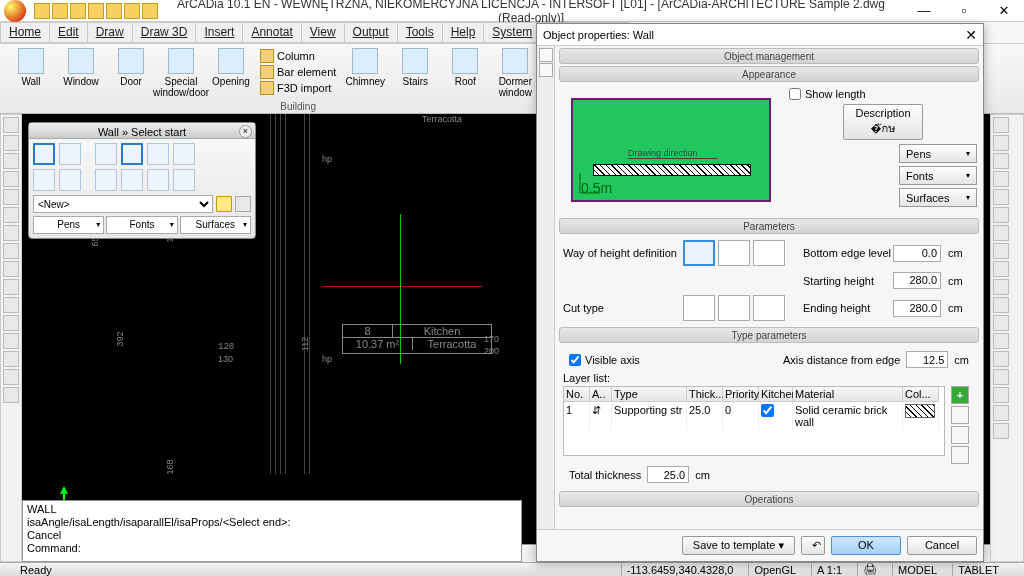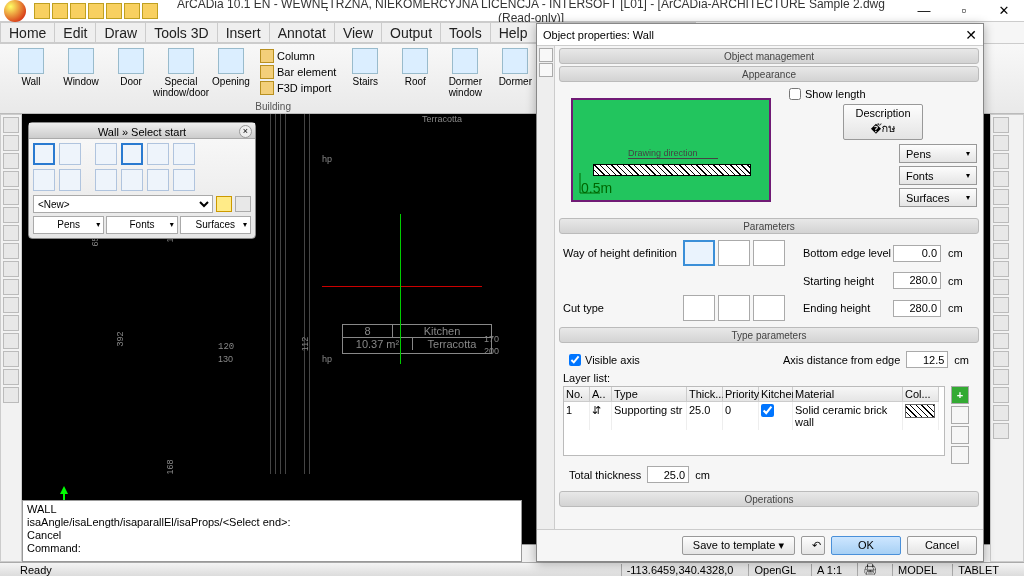--- a/index.html
+++ b/index.html
@@ -7,21 +7,21 @@
 
 .titlebar { height: 22px; background: #fff; display: flex; align-items: center; border-bottom: 1px solid #ccc; }
 .titlebar .logo { width: 22px; height: 22px; background: radial-gradient(circle at 30% 30%, #ff6, #c00); border-radius: 50%; margin: 0 4px; }
 .titlebar .qat { display: flex; gap: 2px; margin-left: 4px; }
 .titlebar .qat span { width: 16px; height: 16px; background: #f8d060; border: 1px solid #c0a020; }
 .titlebar .title { flex: 1; text-align: center; color: #333; font-size: 12px; }
 .titlebar .winbtns { display: flex; }
 .titlebar .winbtns div { width: 40px; height: 22px; display: flex; align-items: center; justify-content: center; font-size: 13px; }
 
 .menutabs { height: 22px; background: #f6f6f6; border-bottom: 1px solid #ccc; display: flex; }
-.menutabs div { padding: 2px 8px; border: 1px solid #ccc; background: #efefef; margin-right: -1px; font-size: 14px; color: #222; }
+.menutabs div { padding: 2px 8px; border: 1px solid #ccc; background: #efefef; margin-right: -1px; font-size: 12px; color: #222; text-decoration: underline; }
 .menutabs div.active { background: #fff; border-bottom-color: #fff; }
 
 .ribbon { height: 70px; background: linear-gradient(#f8f8f8,#e9e9e9); border-bottom: 1px solid #bbb; display: flex; align-items: stretch; }
 .ribbon .group { border-right: 1px solid #ccc; padding: 2px 6px 1px; display: flex; flex-direction: column; }
 .ribbon .grouplabel { text-align: center; font-size: 10px; color: #555; margin-top: auto; }
 .ribbon .bigbtn { display: flex; flex-direction: column; align-items: center; width: 50px; padding-top: 2px; }
 .ribbon .bigbtn .ic { width: 26px; height: 26px; background: #dbeeff; border: 1px solid #9bc; }
 .ribbon .bigbtn span { font-size: 10px; text-align: center; line-height: 11px; margin-top: 2px; }
 .ribbon .row { display: flex; }
 .ribbon .smallbtn { display: flex; align-items: center; gap: 3px; padding: 1px 2px; }
@@ -126,21 +126,21 @@
     <div>—</div>
     <div>▫</div>
     <div class="close">✕</div>
   </div>
 </div>
 
 <div class="menutabs">
   <div>Home</div>
   <div>Edit</div>
   <div>Draw</div>
-  <div>Tools 3D</div>
+  <div>Draw 3D</div>
   <div>Insert</div>
   <div>Annotat</div>
   <div>View</div>
   <div>Output</div>
   <div>Tools</div>
   <div>Help</div>
   <div>System</div>
   <div class="active">Architect</div>
   <div>L</div>
 </div>
@@ -175,20 +175,24 @@
           </div>
       <div class="smallbtn">
             <div class="ic"></div>
             <span>Bar element</span>
           </div>
       <div class="smallbtn">
             <div class="ic"></div>
             <span>F3D import</span>
           </div>
     </div>
+    <div class="bigbtn">
+          <div class="ic"></div>
+          <span>Chimney</span>
+        </div>
     <div class="bigbtn">
           <div class="ic"></div>
           <span>Stairs</span>
         </div>
     <div class="bigbtn">
           <div class="ic"></div>
           <span>Roof</span>
         </div>
     <div class="bigbtn">
           <div class="ic"></div>

